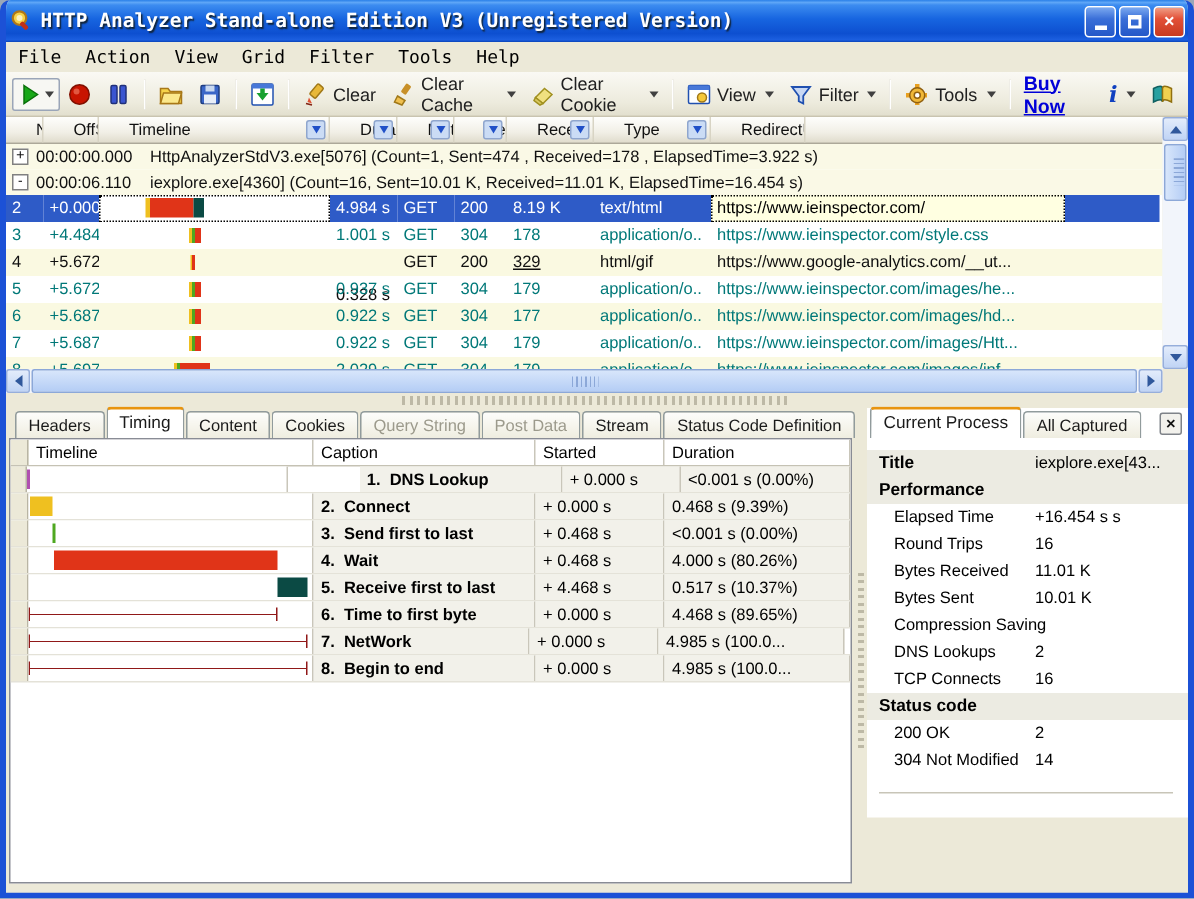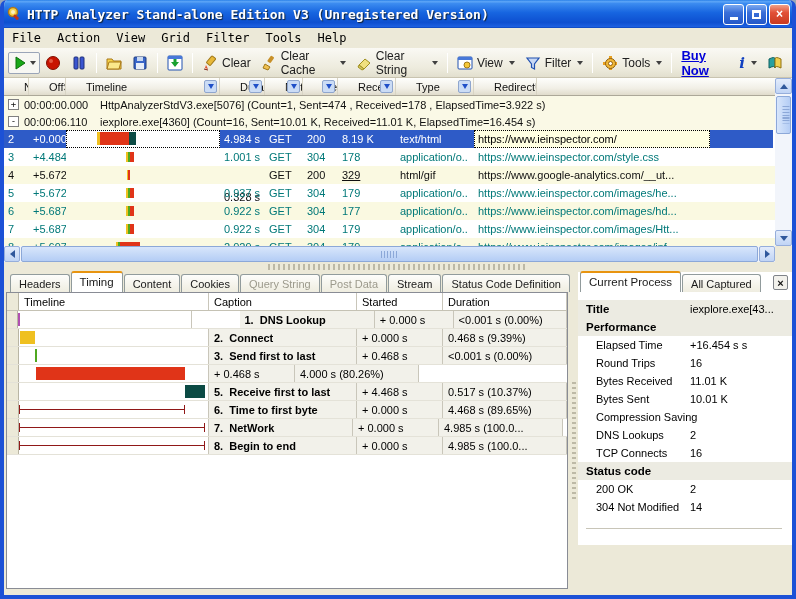--- a/index.html
+++ b/index.html
@@ -203,21 +203,21 @@
             <path d="M4 9 l5 3 -2 3 -5 -2 z" fill="#F0C050" stroke="#A07818"></path>
           </svg></span>
       <span>Clear Cache</span>
       <span class="dd"></span>
     </div>
     <div class="tbtn">
       <span class="icon16"><svg width="16" height="16">
             <polygon points="3,10 9,4 14,8 8,14" fill="#F0E080" stroke="#A09020"></polygon>
             <polygon points="3,10 8,14 6,15 2,12" fill="#D8C860" stroke="#A09020"></polygon>
           </svg></span>
-      <span>Clear String</span>
+      <span>Clear Cookie</span>
       <span class="dd"></span>
     </div>
     <div class="tsep"></div>
     <div class="tbtn">
       <span class="icon16"><svg width="16" height="16">
             <rect x="1" y="2" width="14" height="12" rx="1" fill="#fff" stroke="#2050B0"></rect>
             <rect x="1" y="2" width="14" height="3" fill="#4878D8"></rect>
             <circle cx="10" cy="10" r="3" fill="#F6C838" stroke="#A07818"></circle>
           </svg></span>
       <span>View</span>
@@ -519,20 +519,21 @@
           </div>
           <div class="tcell datac tcap" style="width: 148px;">3.&nbsp;&nbsp;Send first to last</div>
           <div class="tcell datac" style="width: 86px;">+ 0.468 s</div>
           <div class="tcell datac" style="width: 124px;">&lt;0.001 s  (0.00%)</div>
         </div>
         <div class="trow">
           <div class="tcell rowhdr" style="width: 12px;"></div>
           <div class="tcell ttl" style="width: 190px;">
             <div class="tblock" style="left: 17px; width: 149px; background: rgb(224, 52, 24);"></div>
           </div>
+          <div class="tcell datac tcap" style="width: 148px;">4.&nbsp;&nbsp;Wait</div>
           <div class="tcell datac" style="width: 86px;">+ 0.468 s</div>
           <div class="tcell datac" style="width: 124px;">4.000 s  (80.26%)</div>
         </div>
         <div class="trow">
           <div class="tcell rowhdr" style="width: 12px;"></div>
           <div class="tcell ttl" style="width: 190px;">
             <div class="tblock" style="left: 166px; width: 20px; background: rgb(11, 74, 68);"></div>
           </div>
           <div class="tcell datac tcap" style="width: 148px;">5.&nbsp;&nbsp;Receive first to last</div>
           <div class="tcell datac" style="width: 86px;">+ 4.468 s</div>

